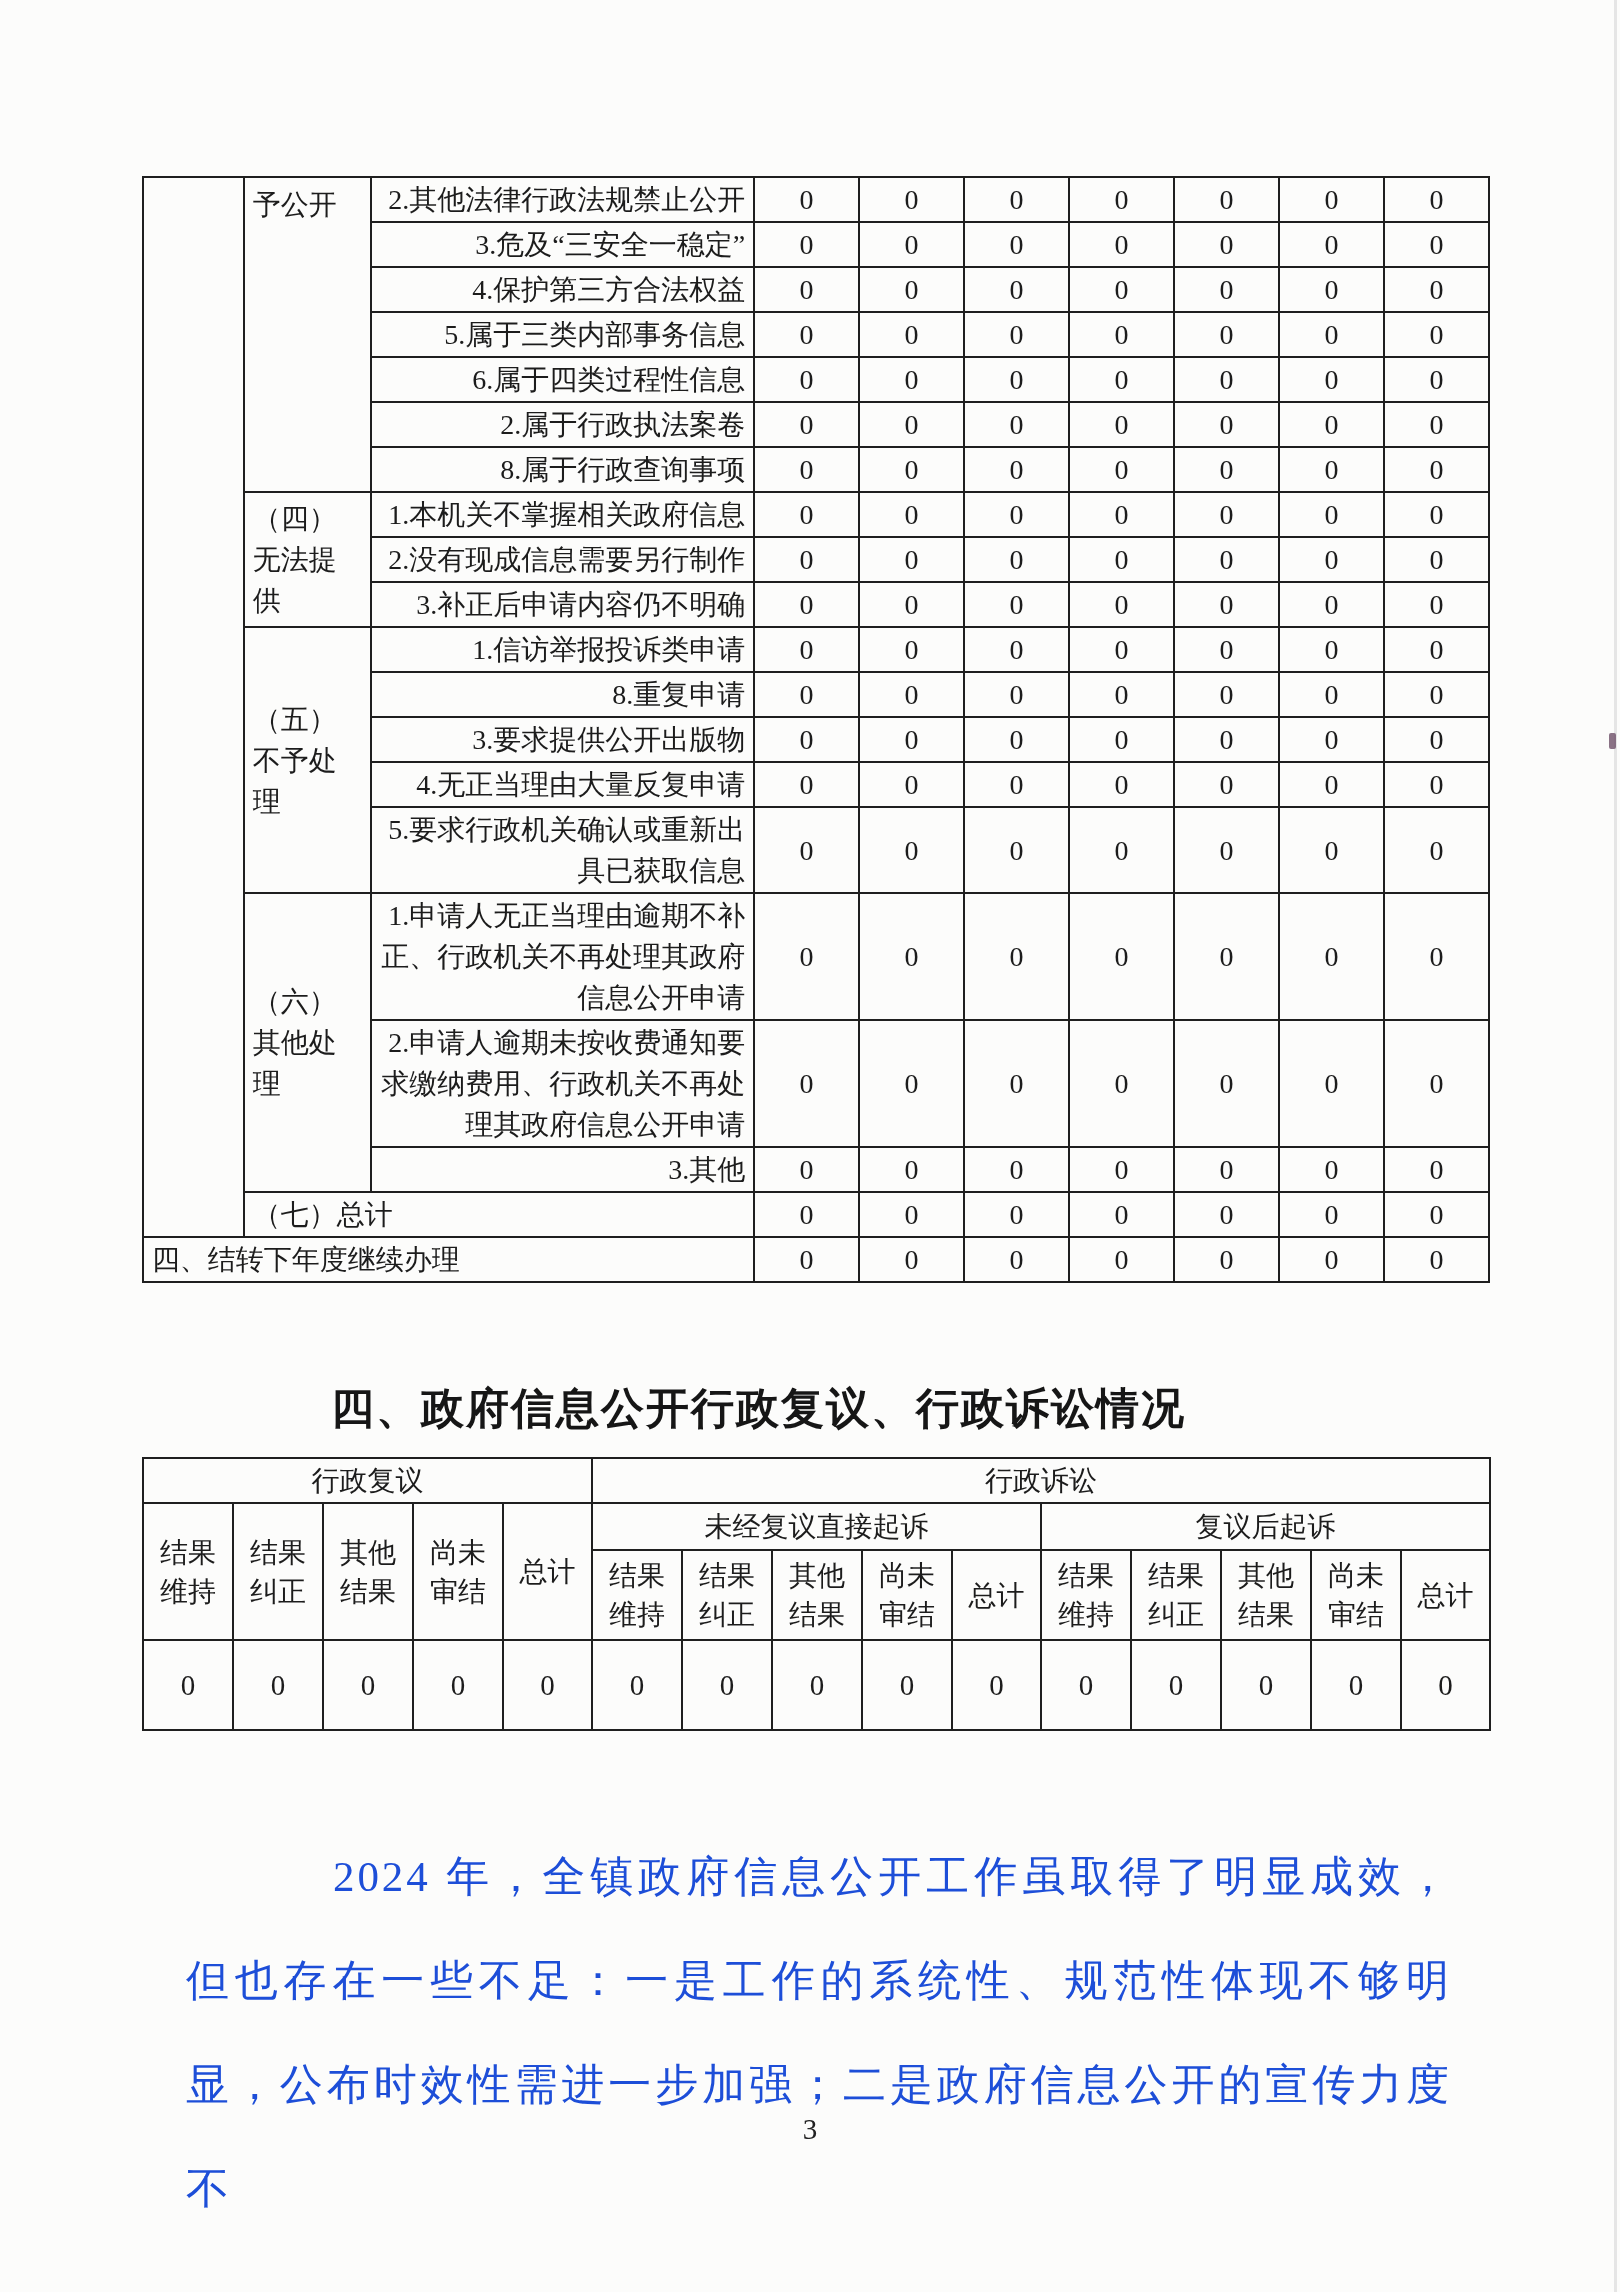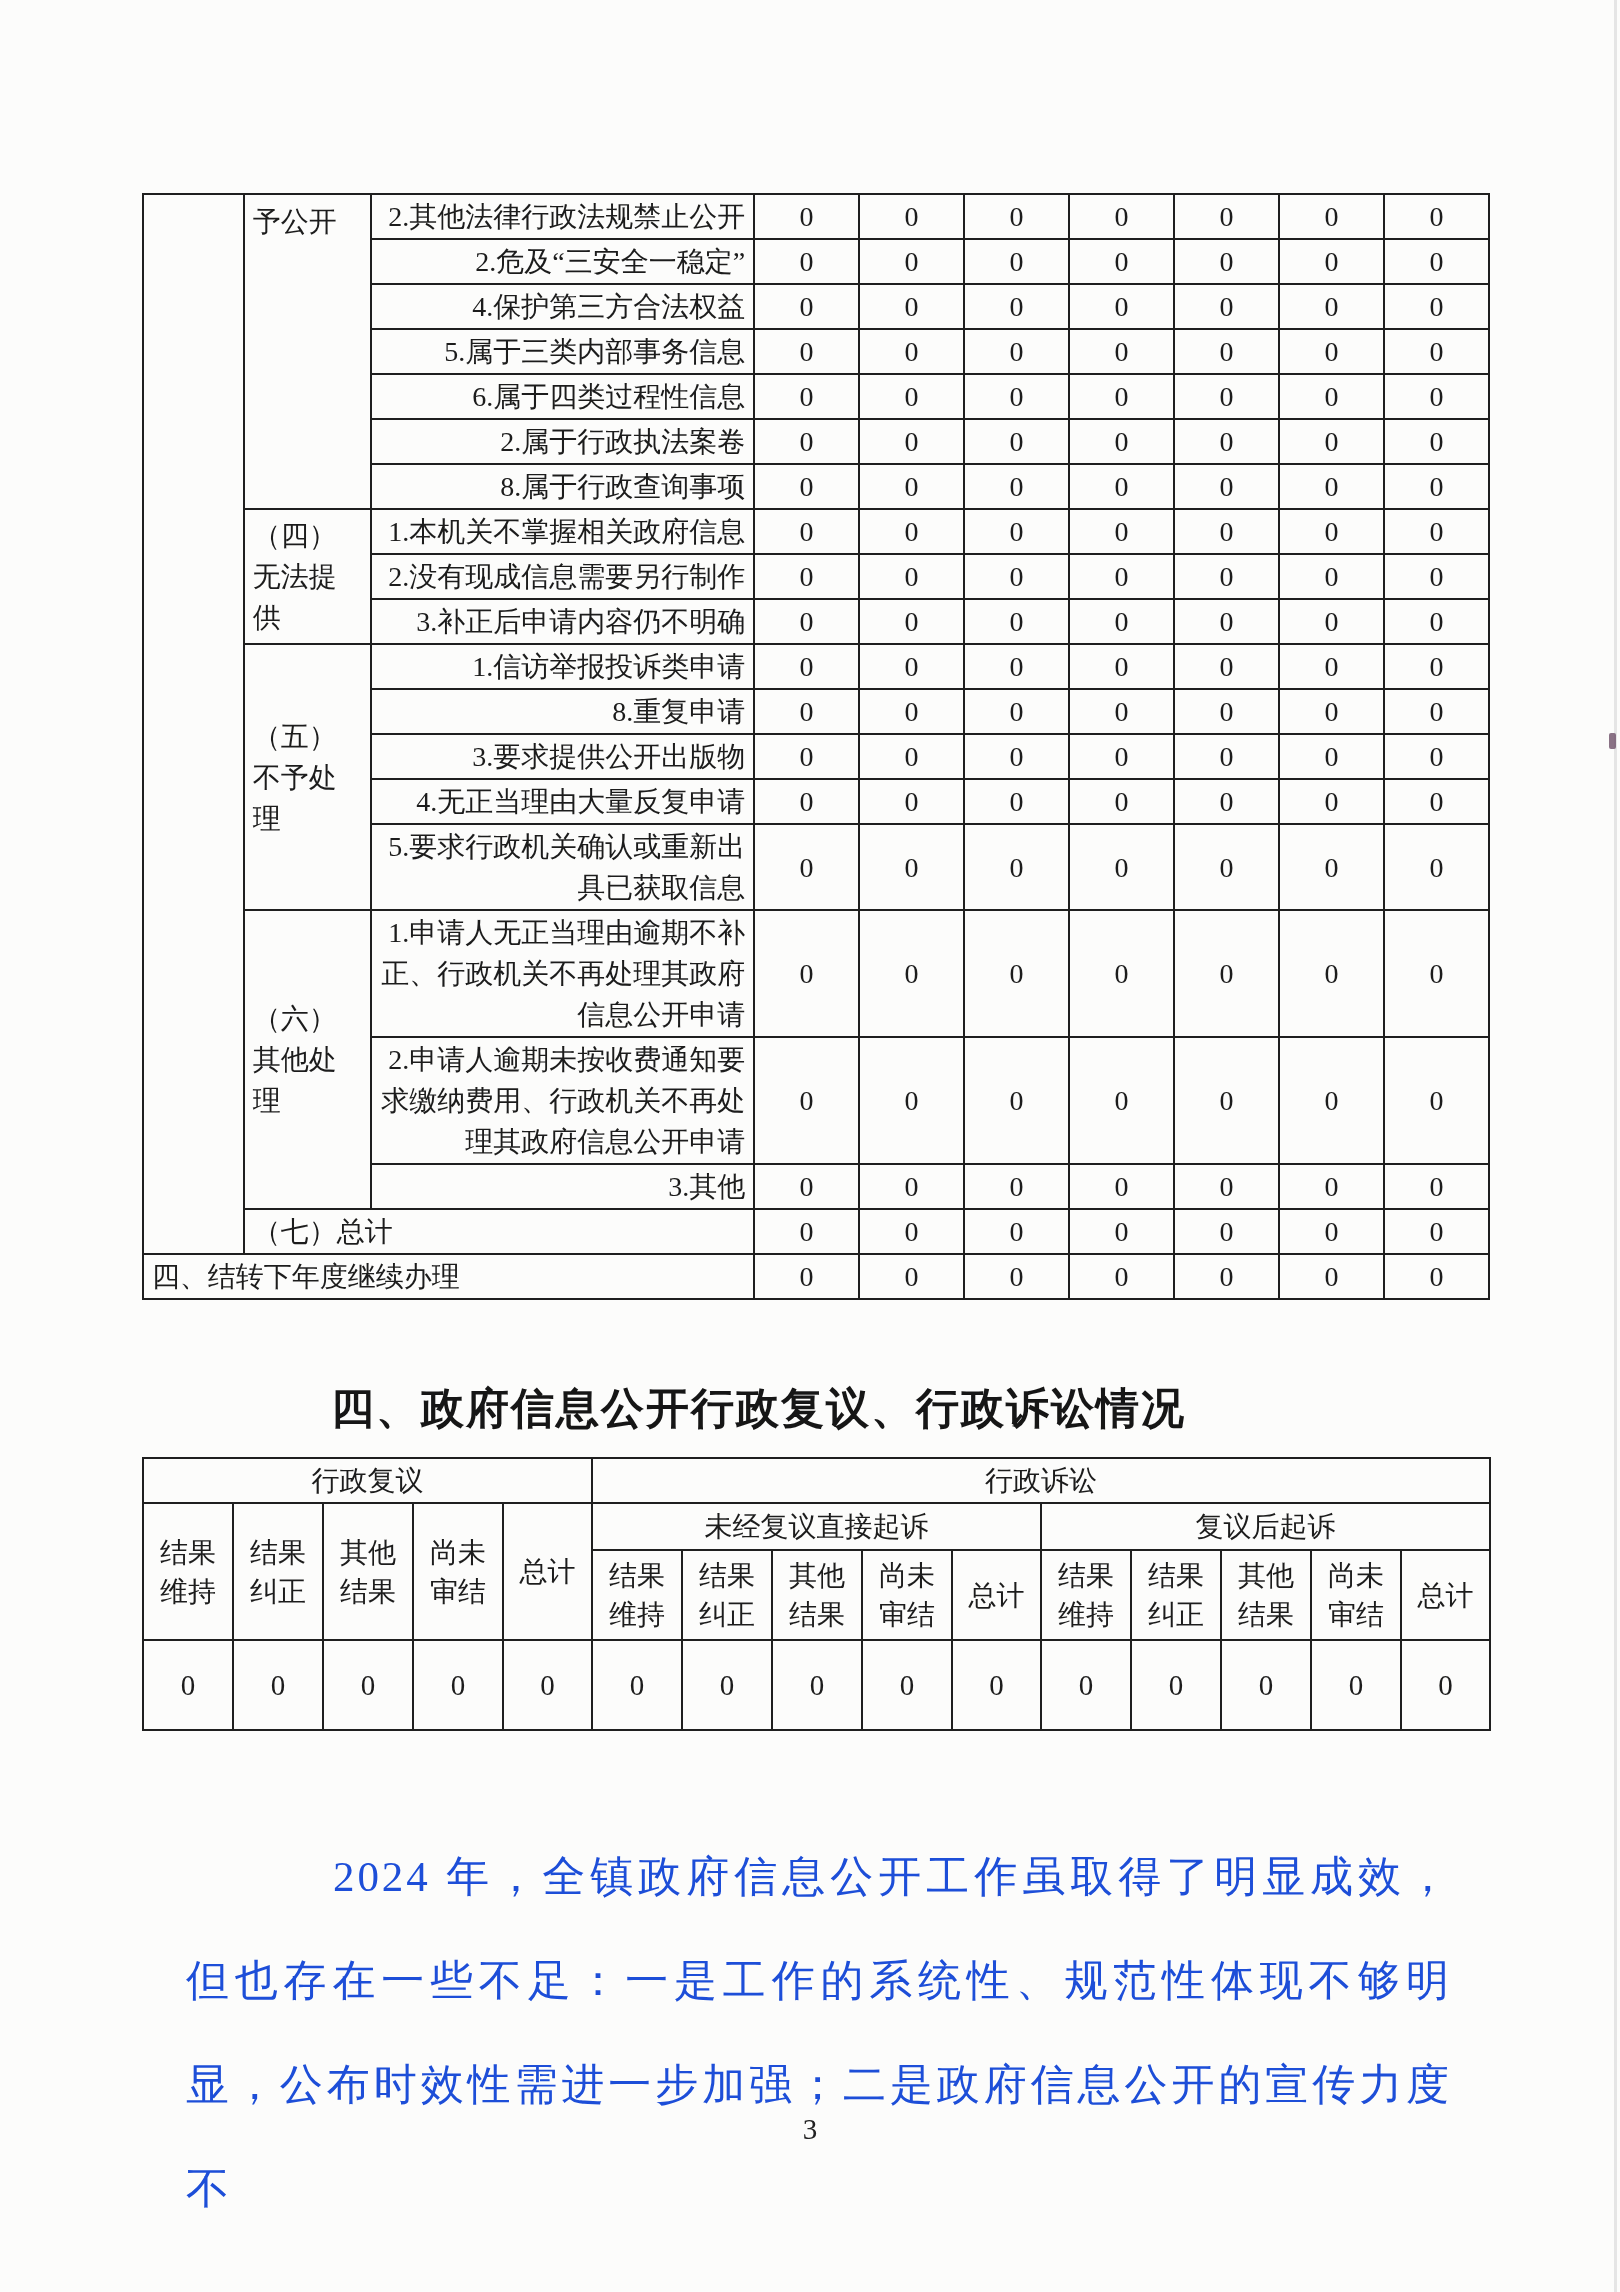--- a/index.html
+++ b/index.html
@@ -21,21 +21,21 @@
   }
   .scan-mark {
     position: absolute; right: 3.9px; top: 733px; width: 6.9px; height: 15.7px;
     background: #6d4f68; opacity: .8; border-radius: 2px;
   }
 
   table { border-collapse: collapse; table-layout: fixed; }
 
   
   .t1 {
-    position: absolute; top: 193px; left: 142px; width: 1264px;
+    position: absolute; top: 176px; left: 142px; width: 1264px;
     border: 2.9px solid #1f1f1f;
   }
   .t1 td {
     border: 2px solid #1f1f1f;
     font-size: 28px;
     line-height: 41px;
     padding: 1px 7.8px;
     vertical-align: middle;
     word-break: break-all;
   }
@@ -116,21 +116,21 @@
           <td class="c-item">2.其他法律行政法规禁止公开</td>
           <td class="c-val">0</td>
           <td class="c-val">0</td>
           <td class="c-val">0</td>
           <td class="c-val">0</td>
           <td class="c-val">0</td>
           <td class="c-val">0</td>
           <td class="c-val">0</td>
         </tr>
         <tr>
-          <td class="c-item">2.危及“三安全一稳定”</td>
+          <td class="c-item">3.危及“三安全一稳定”</td>
           <td class="c-val">0</td>
           <td class="c-val">0</td>
           <td class="c-val">0</td>
           <td class="c-val">0</td>
           <td class="c-val">0</td>
           <td class="c-val">0</td>
           <td class="c-val">0</td>
         </tr>
         <tr>
           <td class="c-item">4.保护第三方合法权益</td>

